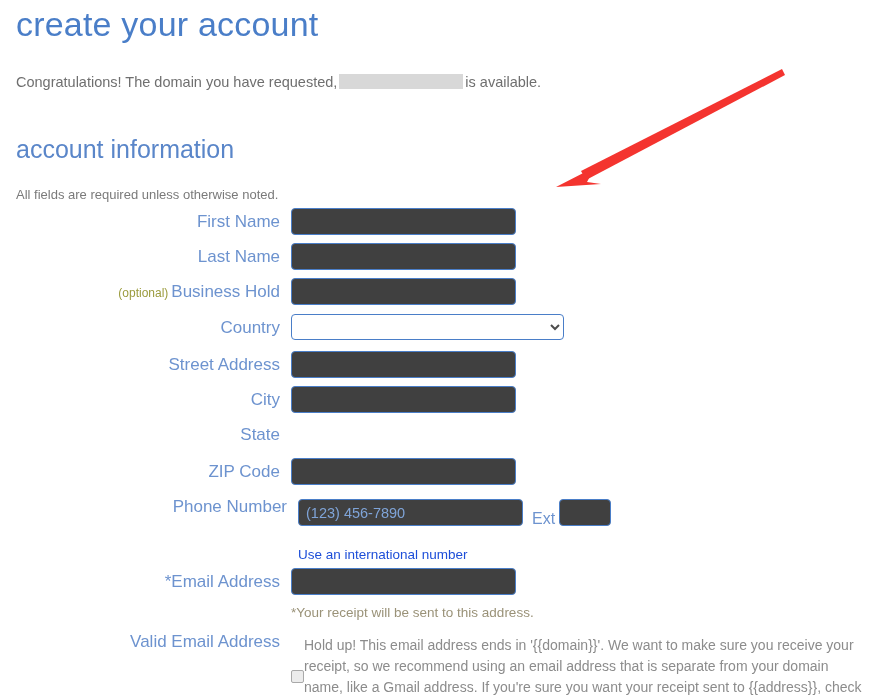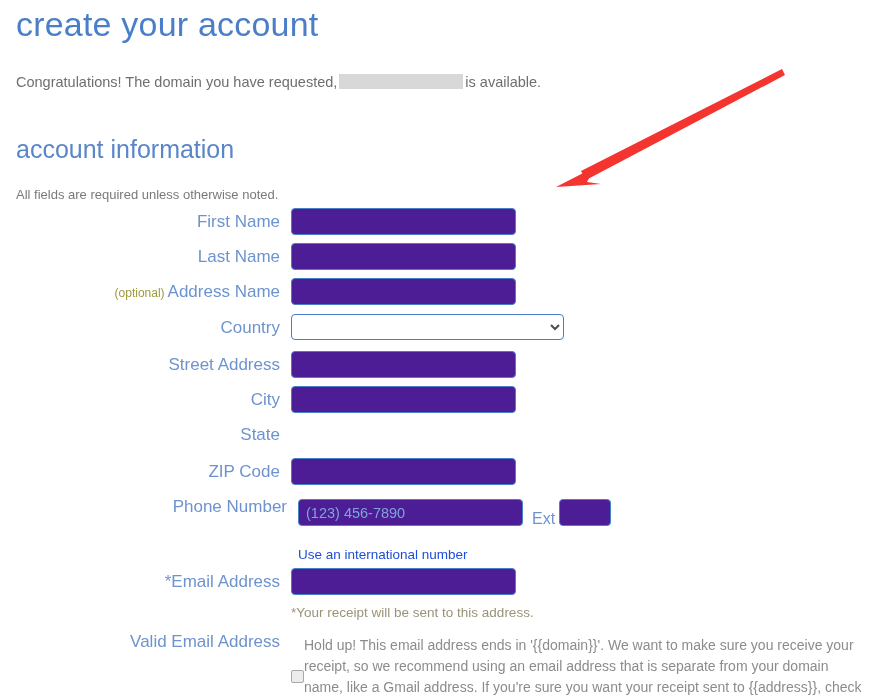--- a/index.html
+++ b/index.html
@@ -102,21 +102,21 @@
     display: flex;
     align-items: center;
     flex-wrap: wrap;
   }
 
   
   input.txt {
     height: 27px;
     border: 1px solid #4a7ec8;
     border-radius: 4px;
-    background: #4c1d95;
+    background: #404040;
     outline: none;
     font-family: "Liberation Sans", sans-serif;
     font-size: 14px;
     font-weight: 300;
     color: #6d93cf;
     padding: 0 7px;
   }
   input.txt::placeholder {
     color: #7fa4d8;
     opacity: 1;
@@ -216,21 +216,21 @@
   </div>
 
   <div class="row">
     <div class="label-cell">Last Name</div>
     <div class="field-cell">
       <input class="txt w-main" type="text" placeholder="" style="">
     </div>
   </div>
 
   <div class="row">
-    <div class="label-cell"><span class="optional">(optional)</span><span>Address Name</span></div>
+    <div class="label-cell"><span class="optional">(optional)</span><span>Business Hold</span></div>
     <div class="field-cell">
       <input class="txt w-main" type="text" placeholder="" style="">
     </div>
   </div>
 
   <div class="row" style="margin-bottom:9px;">
     <div class="label-cell">Country</div>
     <div class="field-cell">
       <select class="sel w-country">
         <option>United States</option>

